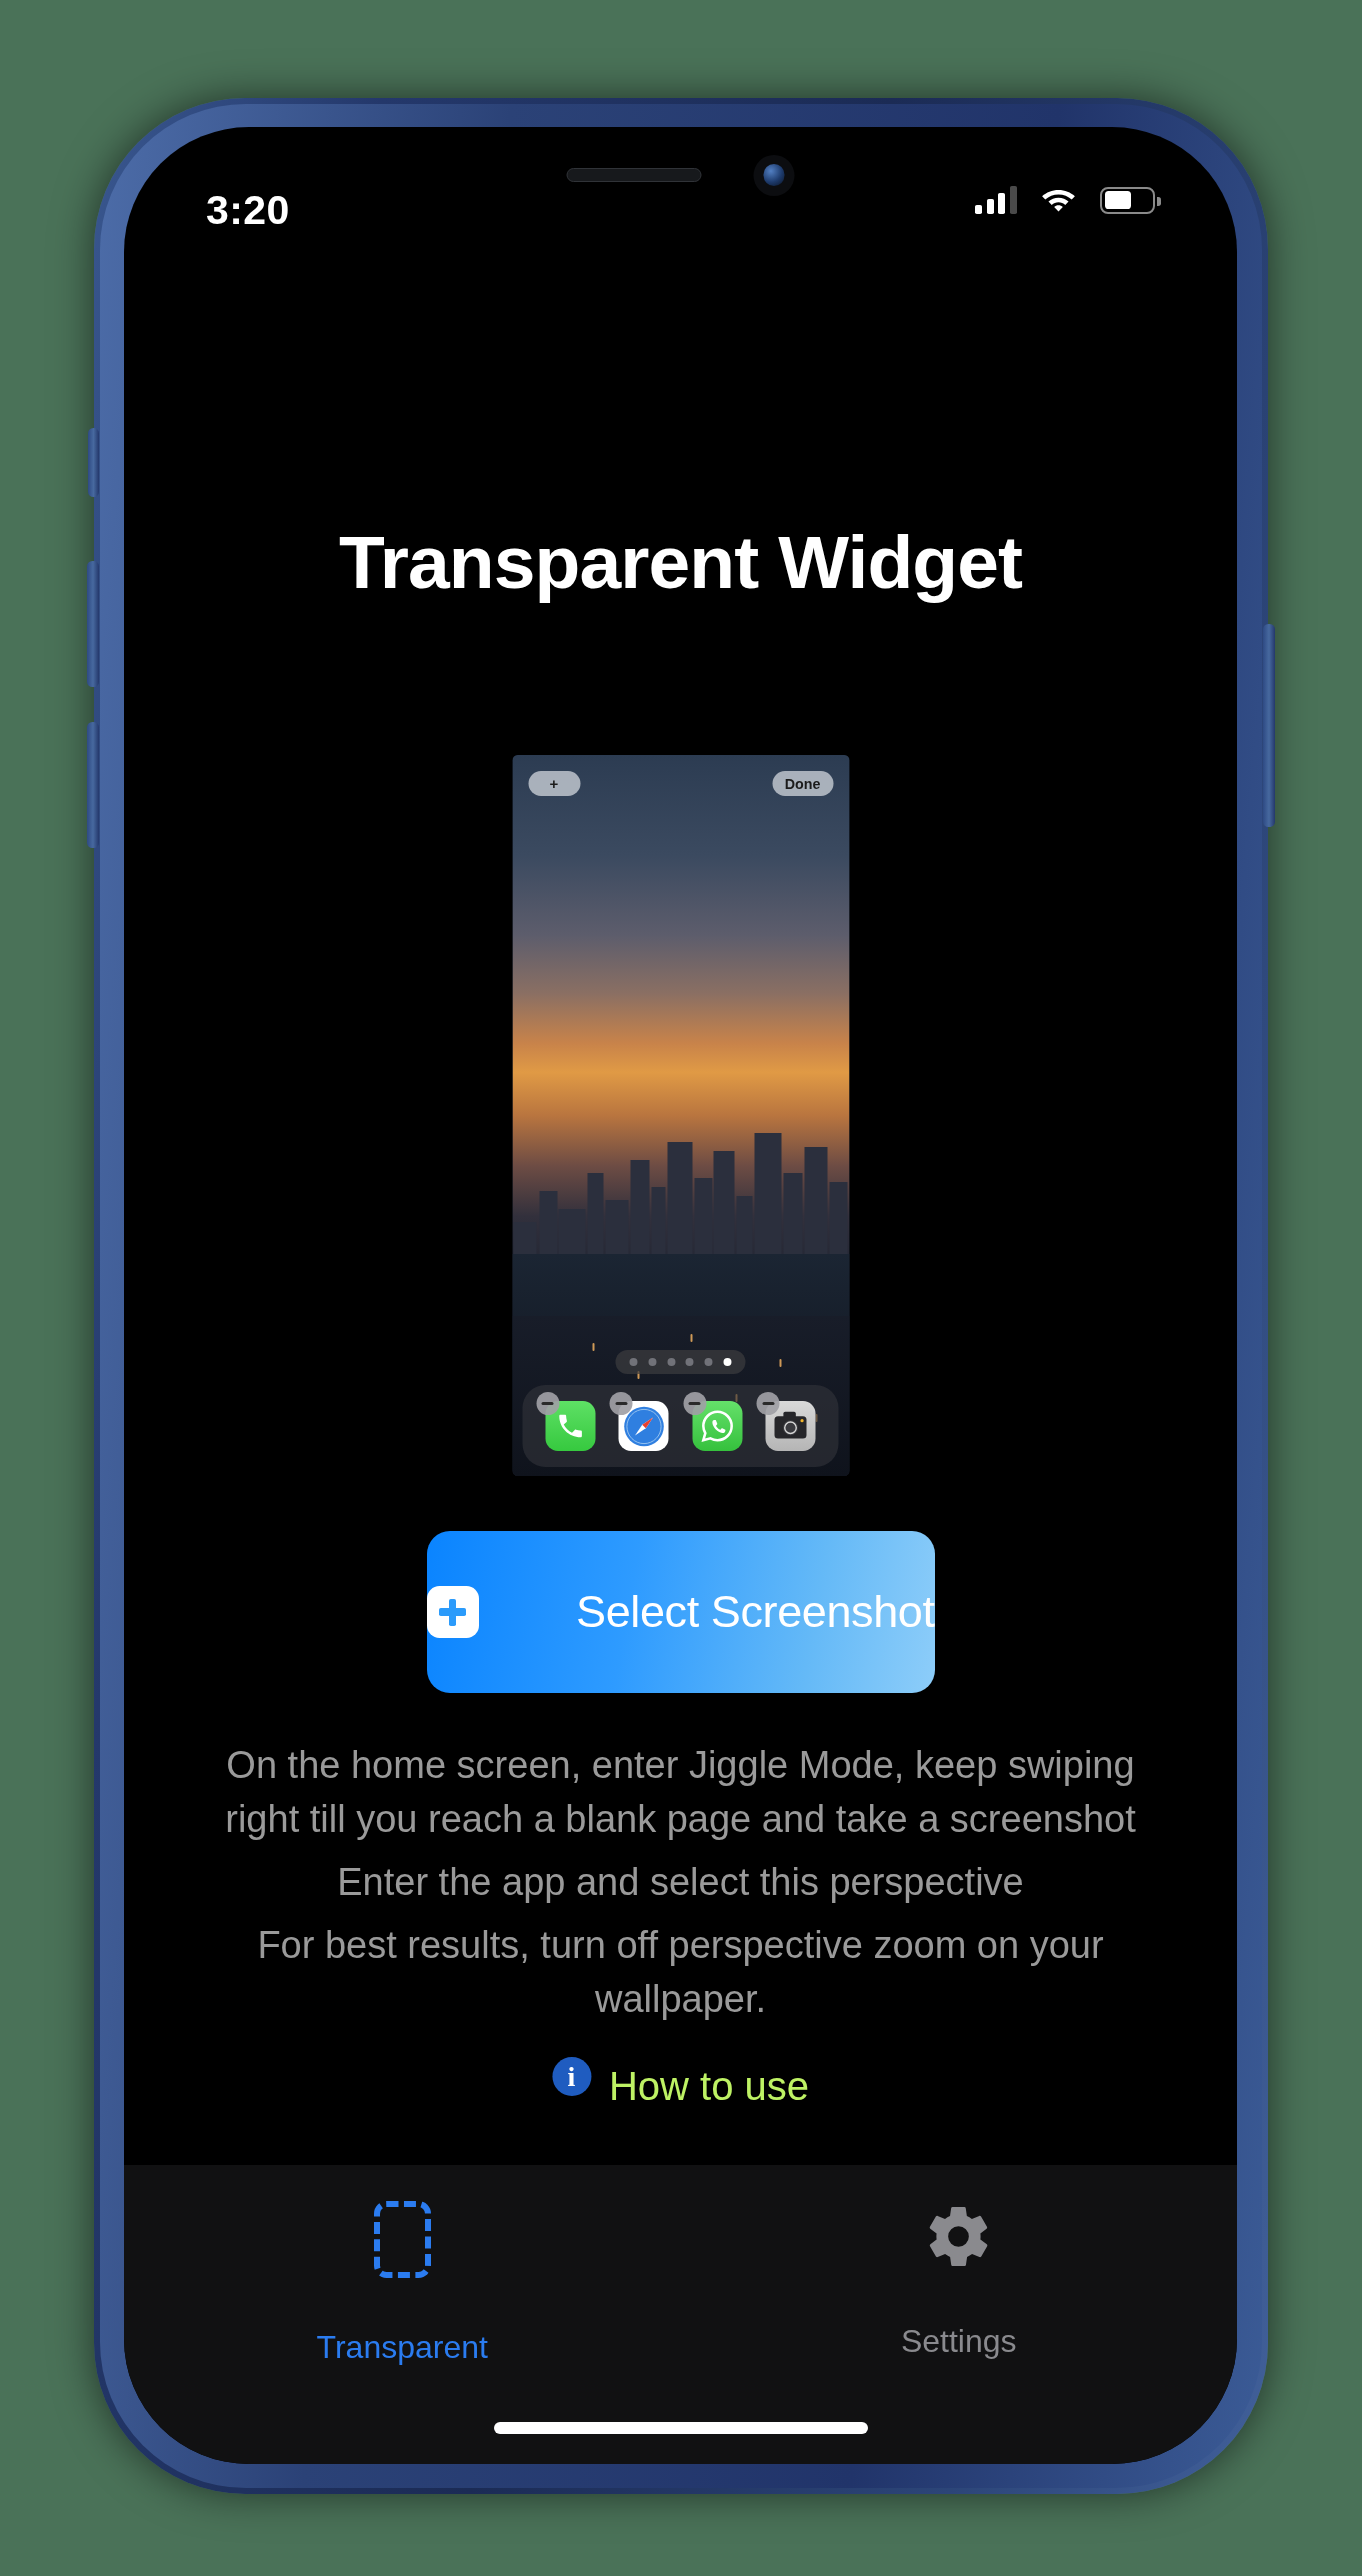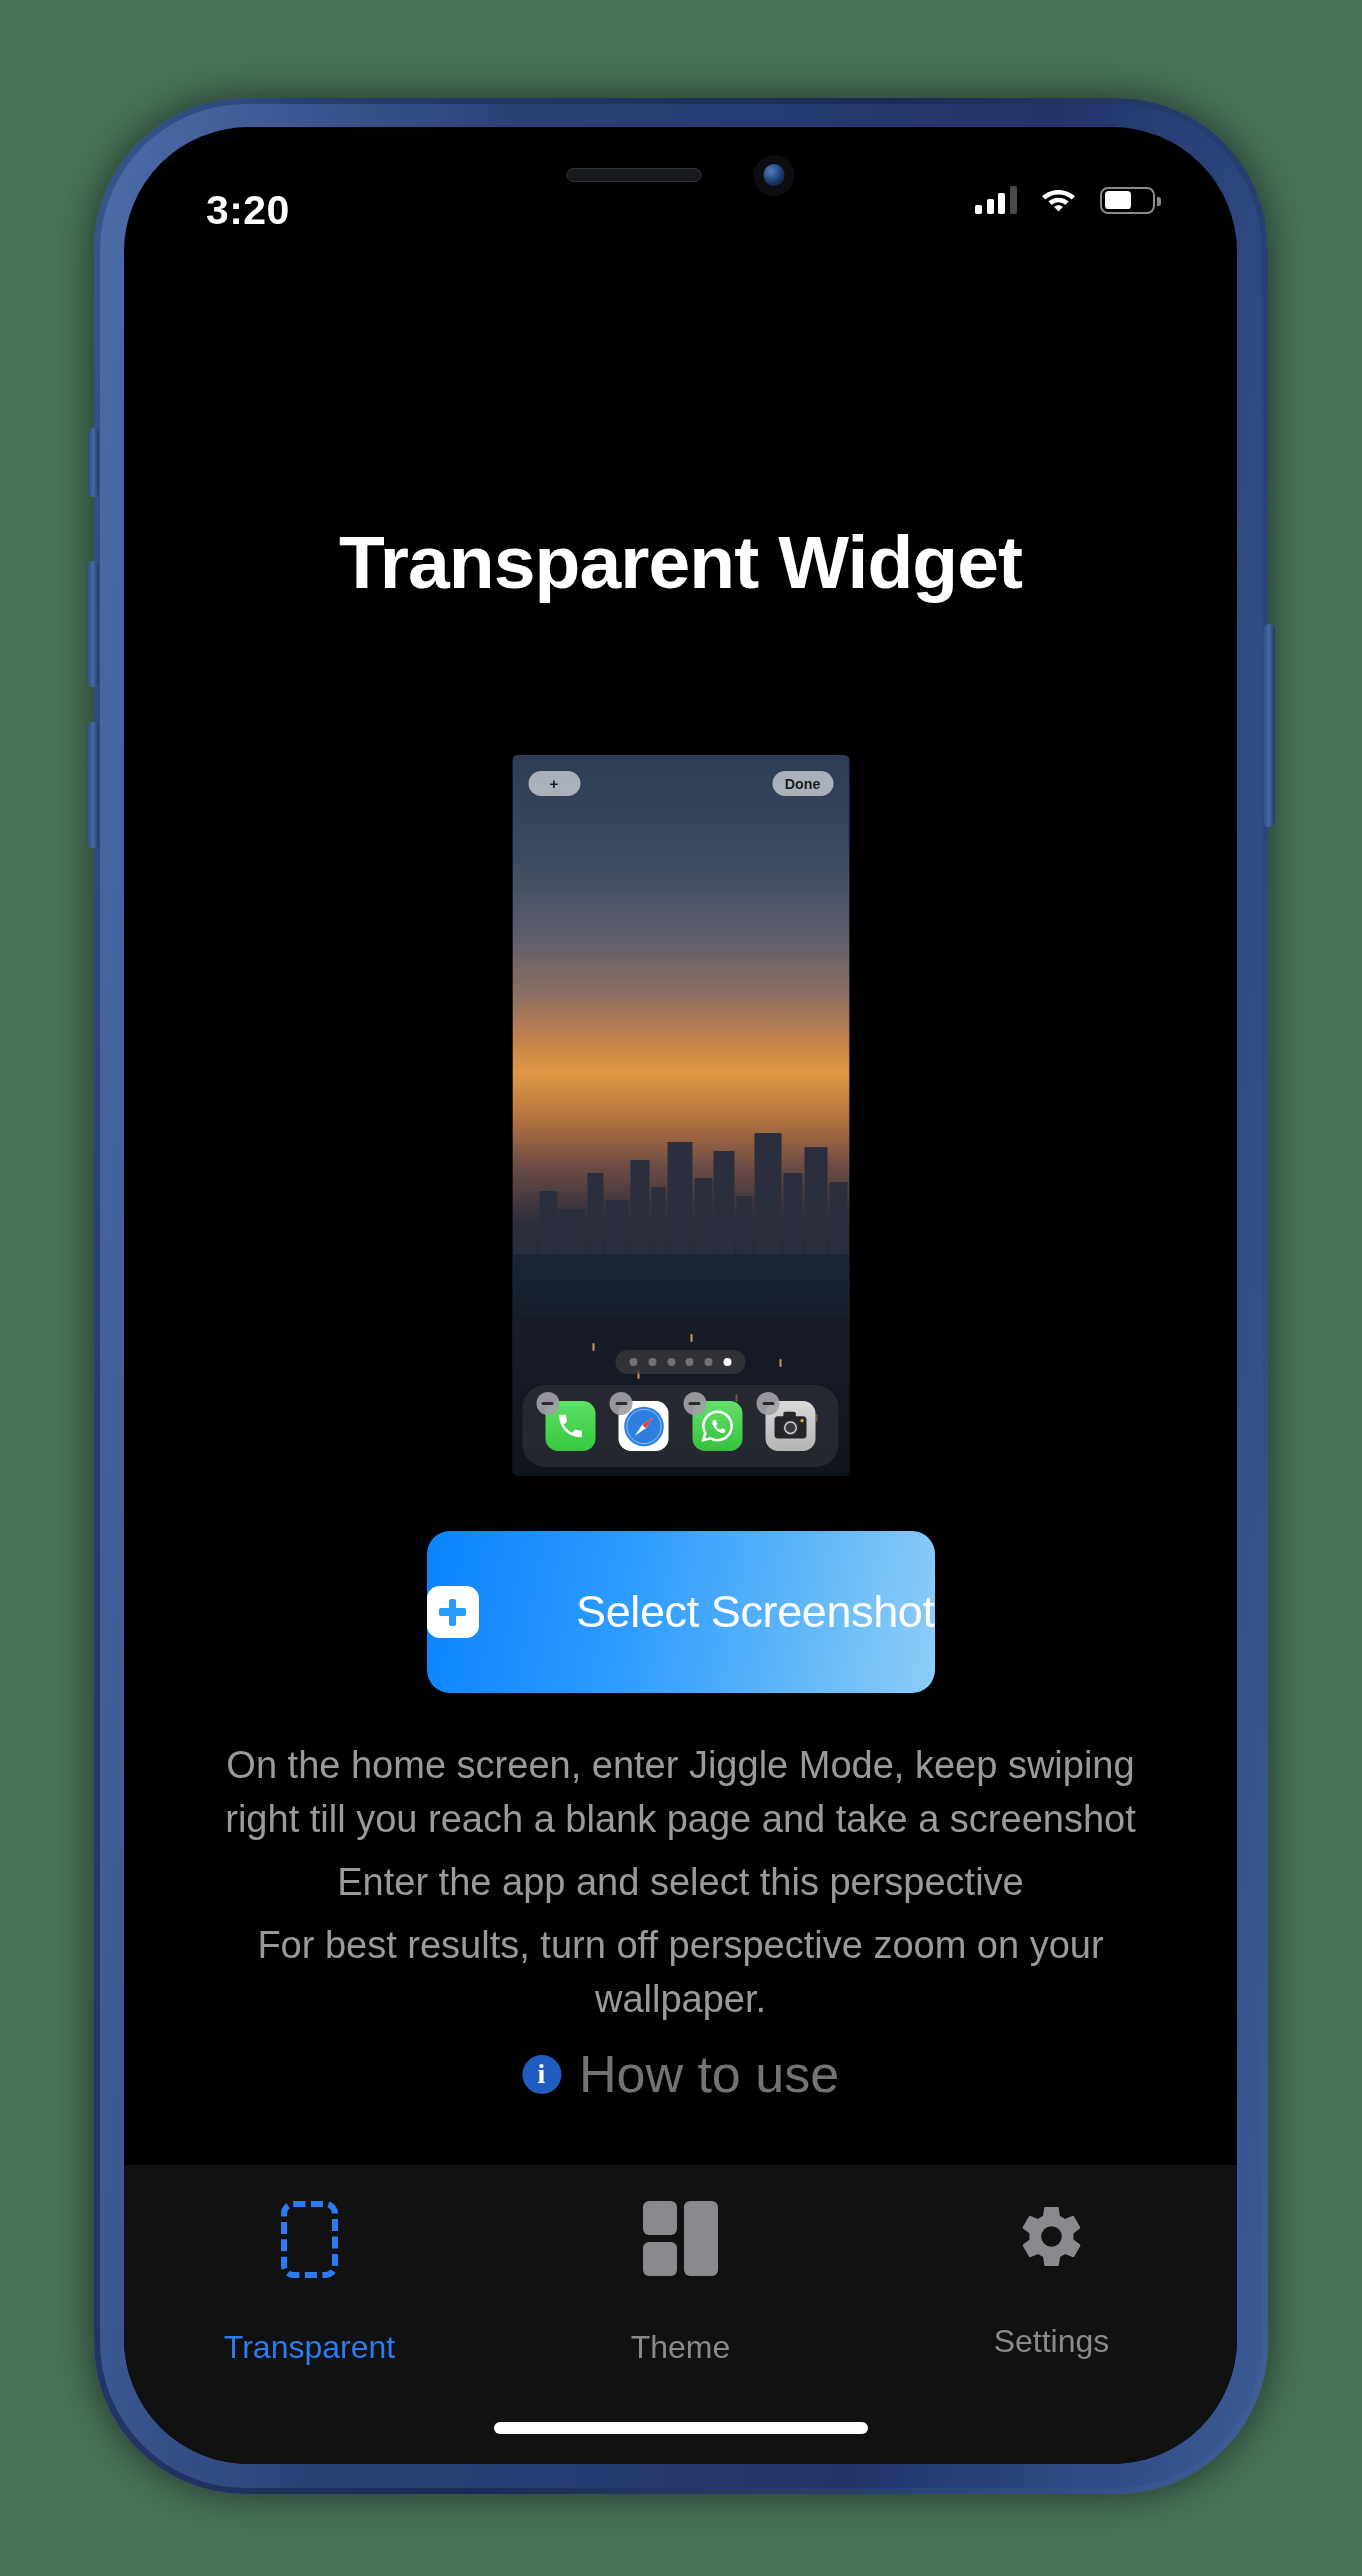--- a/index.html
+++ b/index.html
@@ -174,21 +174,21 @@
   
   #how-to-use-link{
     position:absolute; top:1917px; left:50%; transform:translateX(-50%);
     display:flex; align-items:center; gap:18px; cursor:pointer;
   }
   #info-icon{
     width:39px;height:39px;border-radius:50%;background:#1f5cc0;color:#fff;
     display:flex;align-items:center;justify-content:center;
     font-size:28px;font-weight:bold;font-family:"Liberation Serif",serif;
   }
-  #how-to-use-label{ color:#737373; font-size:52px;}
+  #how-to-use-label{ color:#bef264; font-size:40px;margin-top:20px;}
 
   
   #ad-banner{
     position:absolute; left:230px; top:2038px; width:907px; height:135px;
     background:#f2f2f2; display:flex; align-items:stretch; overflow:hidden;
   }
   #ad-controls{ width:55px; background:#fff; display:flex; flex-direction:column;
     align-items:center; justify-content:flex-end; gap:7.1px; padding-bottom:9px;}
   #ad-info-icon{ width:30px;height:30px;border-radius:50%;border:2.7px solid #44b0d8;
     color:#44b0d8;font-size:21.4px;font-weight:bold;display:flex;align-items:center;justify-content:center;
@@ -389,28 +389,20 @@
       </div>
       <button id="ad-get-button">GET</button>
     </div>
 
     <div id="tab-bar">
       <div class="tab-item active">
         <span id="icon-transparent"></span>
         <span class="tab-label">Transparent</span>
       </div>
       <div class="tab-item">
-        <span id="icon-theme">
-          <i></i>
-            <i class="tall"></i>
-            <i></i>
-        </span>
-        <span class="tab-label">Theme</span>
-      </div>
-      <div class="tab-item">
         <span id="icon-settings">
           <svg width="71" height="71" viewBox="0 0 24 24">
             <path fill="#8a8a8e" d="M19.4 13c.04-.32.06-.66.06-1s-.02-.68-.07-1l2.11-1.63c.19-.15.24-.42.12-.64l-2-3.46c-.12-.22-.39-.3-.61-.22l-2.49 1c-.52-.4-1.08-.73-1.69-.98l-.38-2.65A.5.5 0 0014 2h-4a.5.5 0 00-.49.42l-.38 2.65c-.61.25-1.17.59-1.69.98l-2.49-1c-.23-.09-.49 0-.61.22l-2 3.46c-.13.22-.07.49.12.64L4.6 11c-.05.32-.07.66-.07 1s.02.68.07 1l-2.11 1.63c-.19.15-.24.42-.12.64l2 3.46c.12.22.39.3.61.22l2.49-1c.52.4 1.08.73 1.69.98l.38 2.65c.03.24.24.42.49.42h4c.25 0 .46-.18.49-.42l.38-2.65c.61-.25 1.17-.59 1.69-.98l2.49 1c.23.09.49 0 .61-.22l2-3.46c.12-.22.07-.49-.12-.64L19.4 13zM12 15.5A3.5 3.5 0 1115.5 12 3.5 3.5 0 0112 15.5z"></path>
           </svg>
         </span>
         <span class="tab-label">Settings</span>
       </div>
     </div>
 
     <div id="home-indicator"></div>

